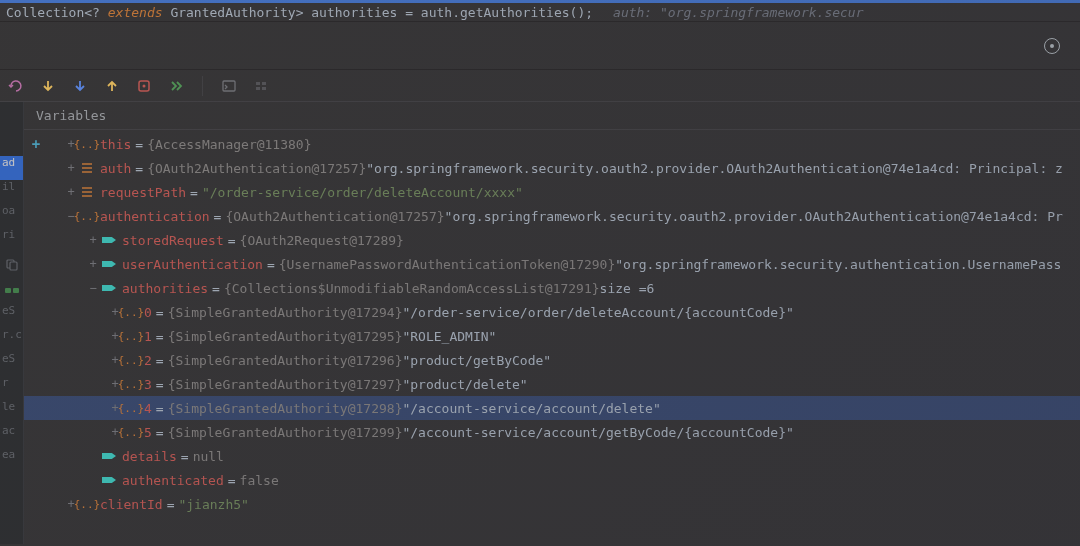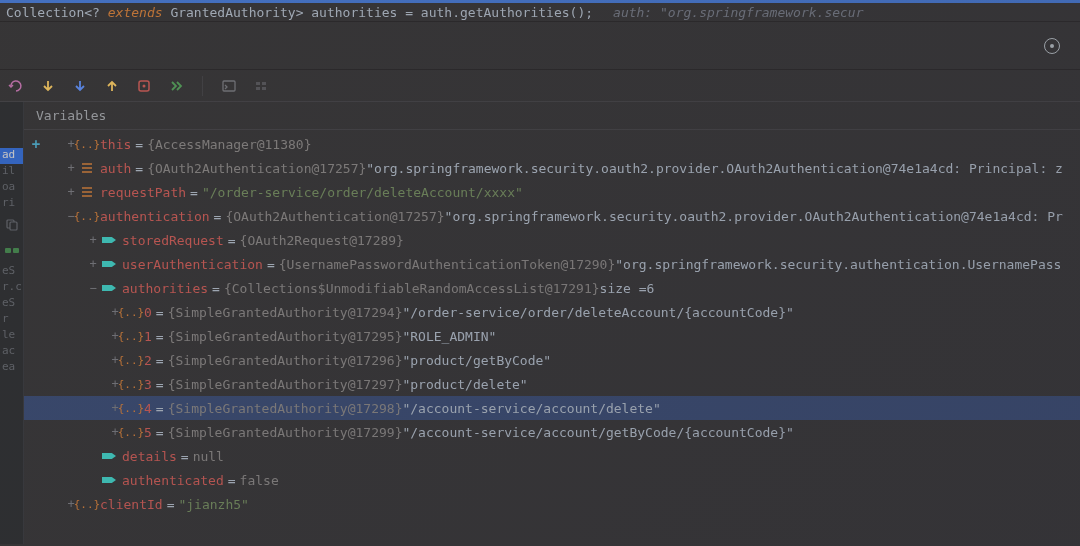--- a/index.html
+++ b/index.html
@@ -109,21 +109,21 @@
       height: calc(100% - 104px);
     }
     .left-gutter {
       width: 24px;
       background: #2b2d30;
       border-right: 1px solid #393b40;
       padding-top: 30px;
       opacity: 0.7;
     }
     .gutter-item {
-      height: 16px;
+      height: 24px;
       font-size: 11px;
       color: #6f737a;
       padding-left: 2px;
       overflow: hidden;
       white-space: nowrap;
     }
     .gutter-item.active {
       background: #3478f6;
       color: #fff;
     }

